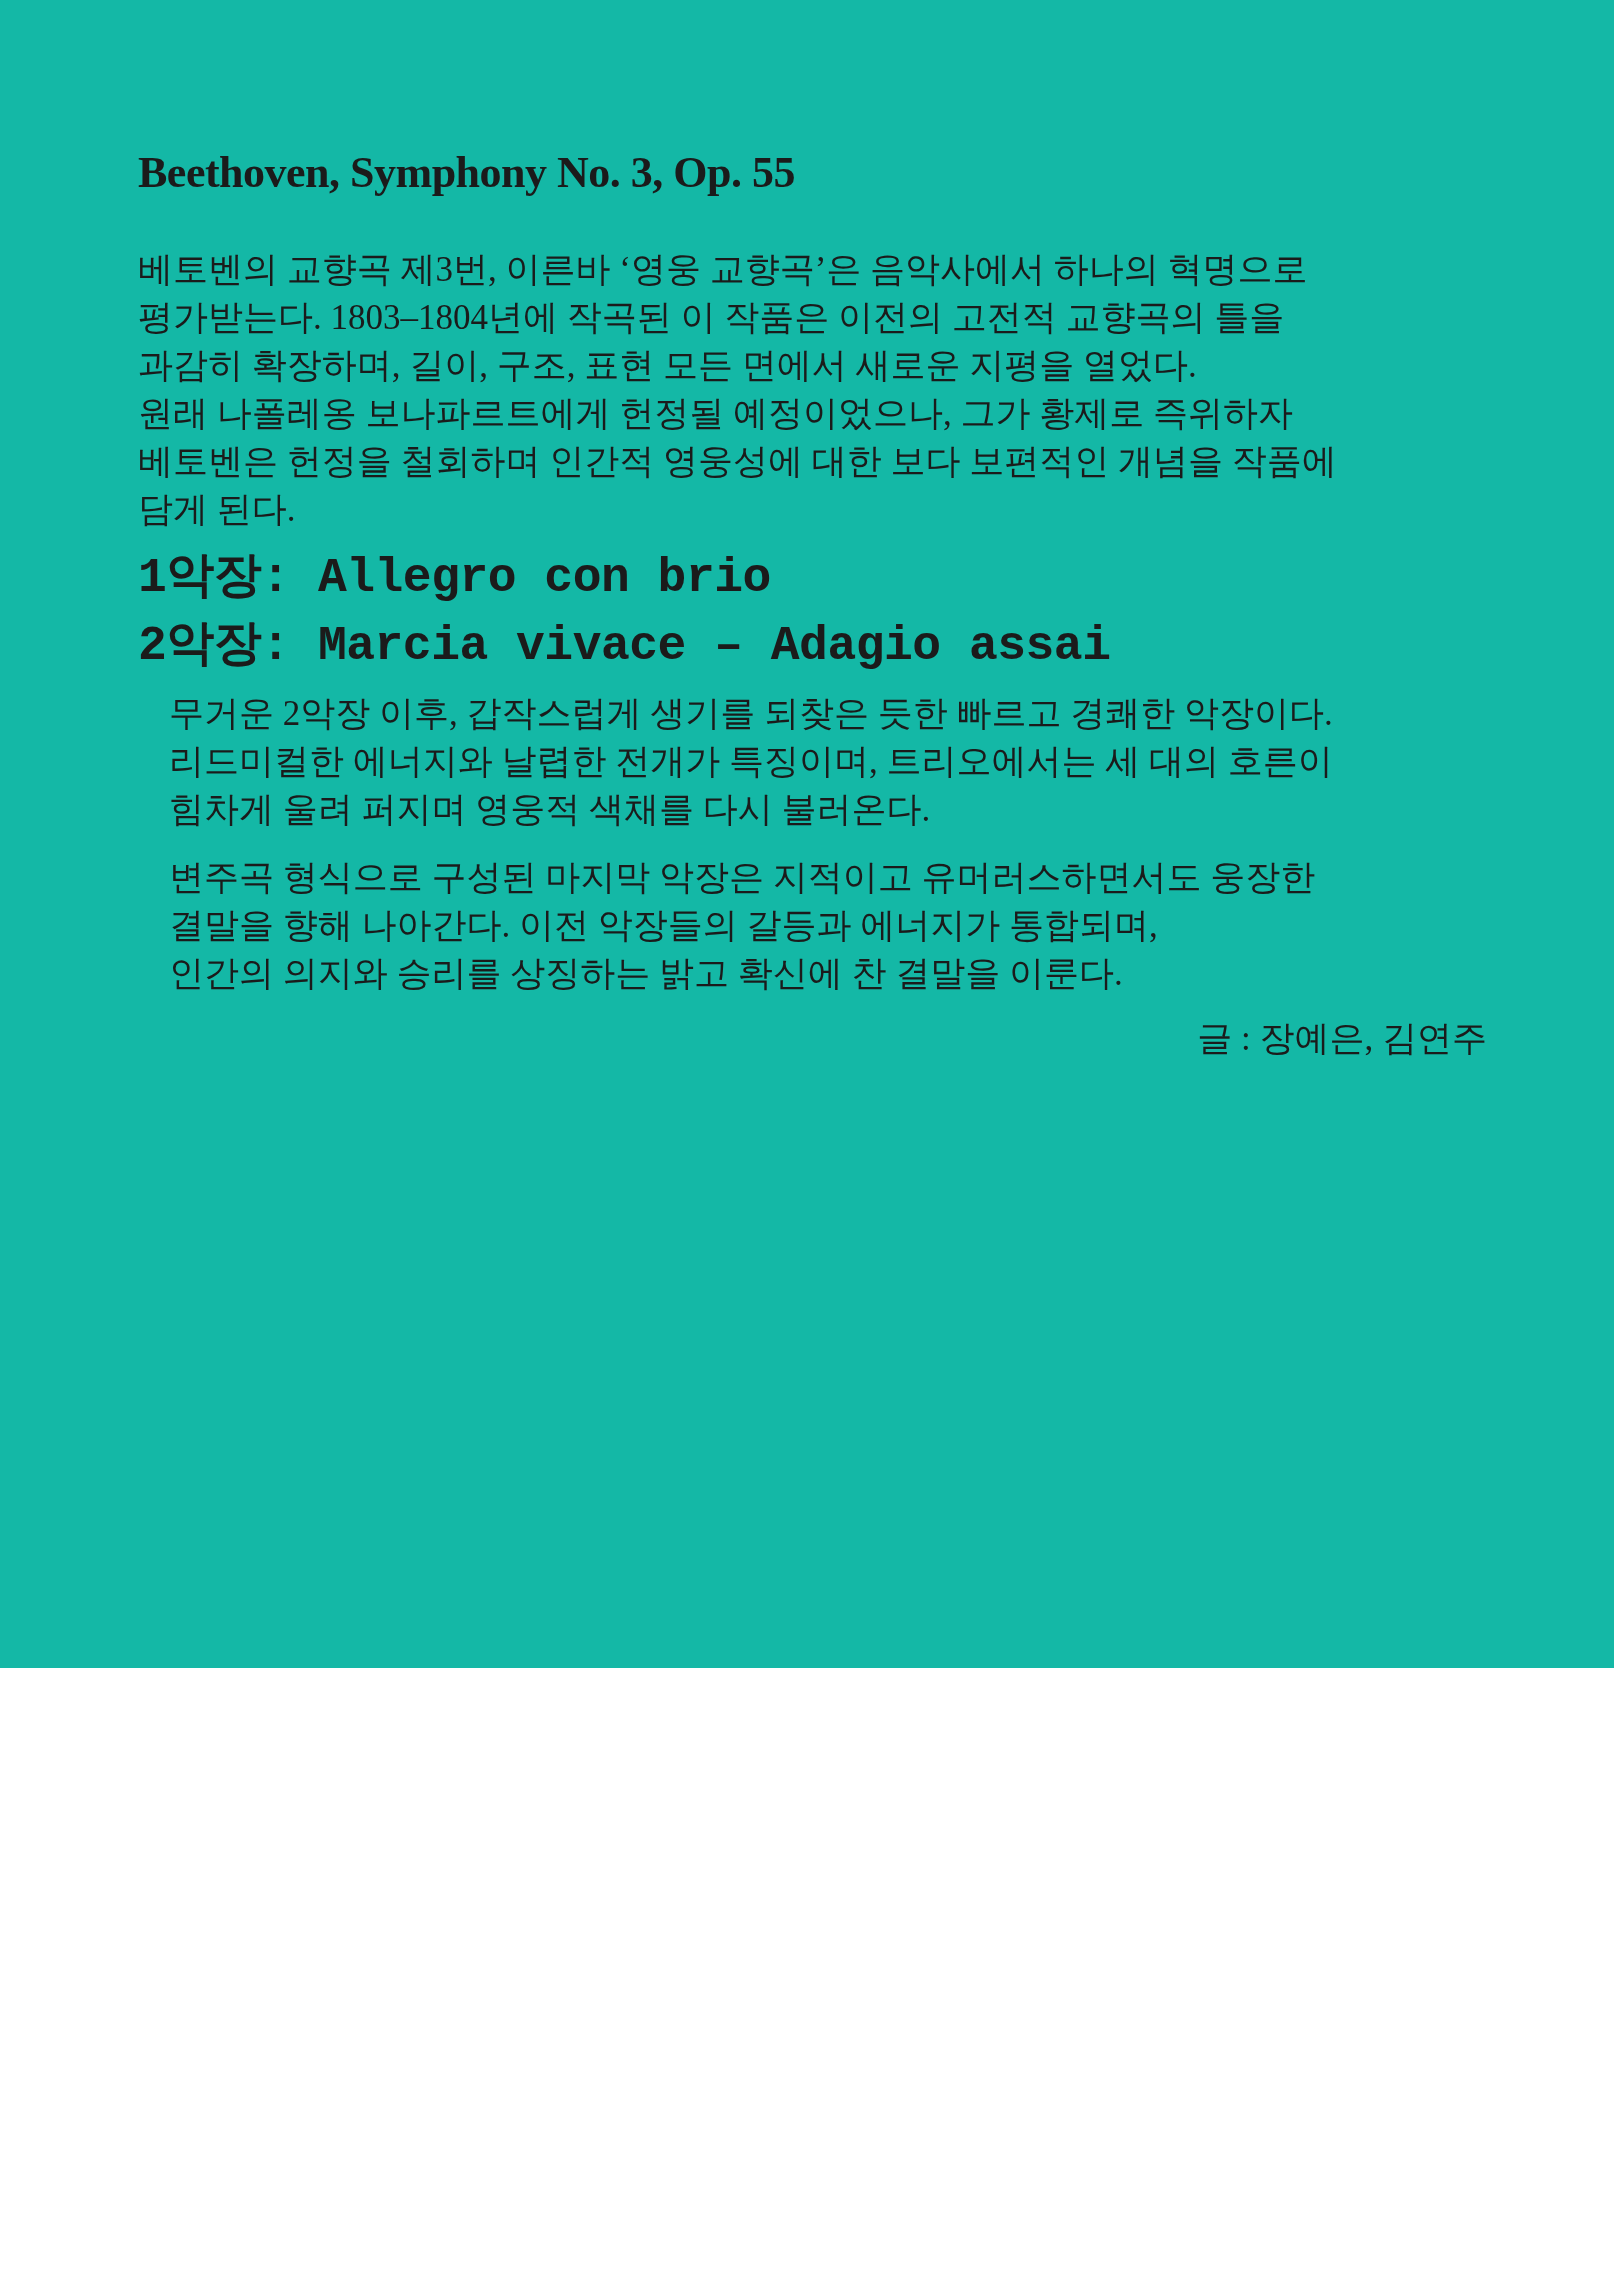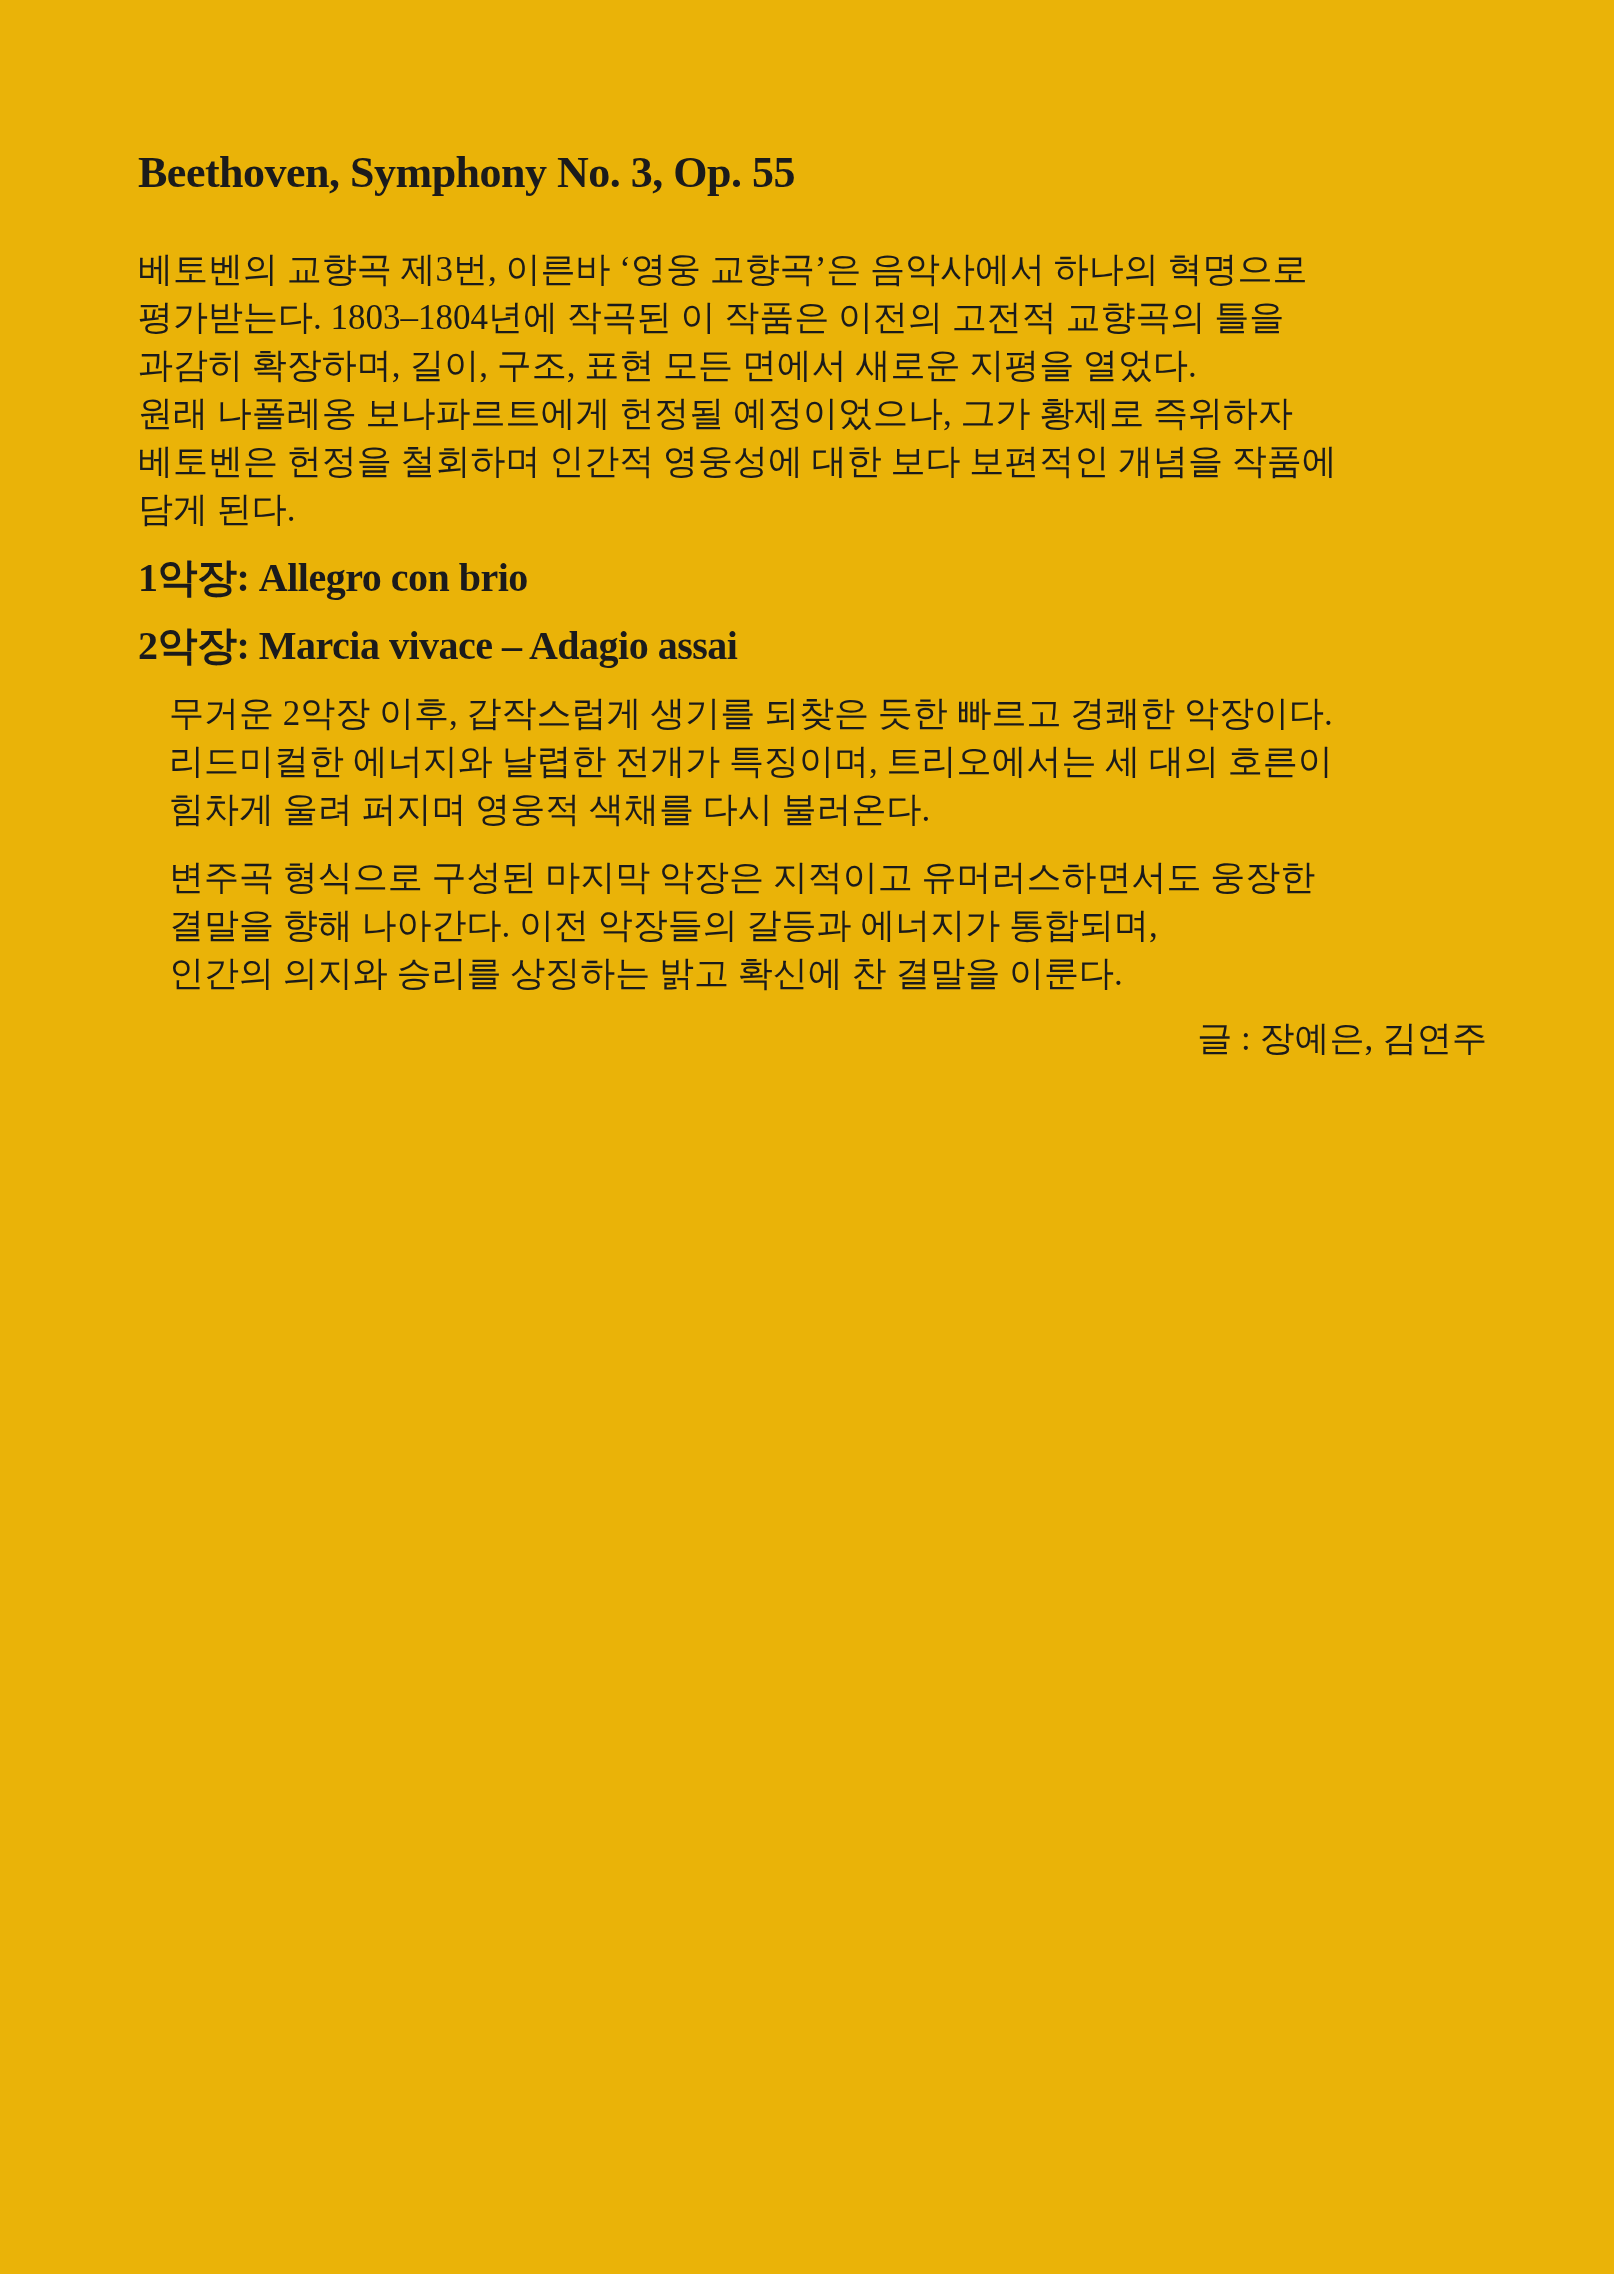--- a/index.html
+++ b/index.html
@@ -3,22 +3,22 @@
 <meta charset="utf-8">
 <style>
   html, body {
     margin: 0;
     padding: 0;
     background: #ffffff;
   }
   .page {
     position: relative;
     width: 1614px;
-    height: 2274px;
-    background: #eab308;
+    height: 1668px;
+    background: #14b8a6;
     overflow: hidden;
     font-family: "Liberation Serif", "DejaVu Serif", serif;
     color: #1b1b1b;
   }
   .content {
     position: absolute;
     left: 138px;
     top: 146px;
     width: 1349px;
   }
@@ -31,25 +31,26 @@
   }
   .intro {
     font-size: 35px;
     line-height: 48px;
     margin: 0;
   }
   .movement {
     margin-top: 20px;
   }
   .movement-heading {
-    font-size: 40px;
+    font-size: 48px;
     line-height: 48px;
     font-weight: bold;
     letter-spacing: -0.5px;
     margin: 0;
+    font-family: Liberation Mono, monospace;
   }
   .movement-body {
     font-size: 35px;
     line-height: 48px;
     margin: 0;
     padding-left: 31px;
   }
   .credit {
     margin-top: 17px;
     font-size: 35px;

